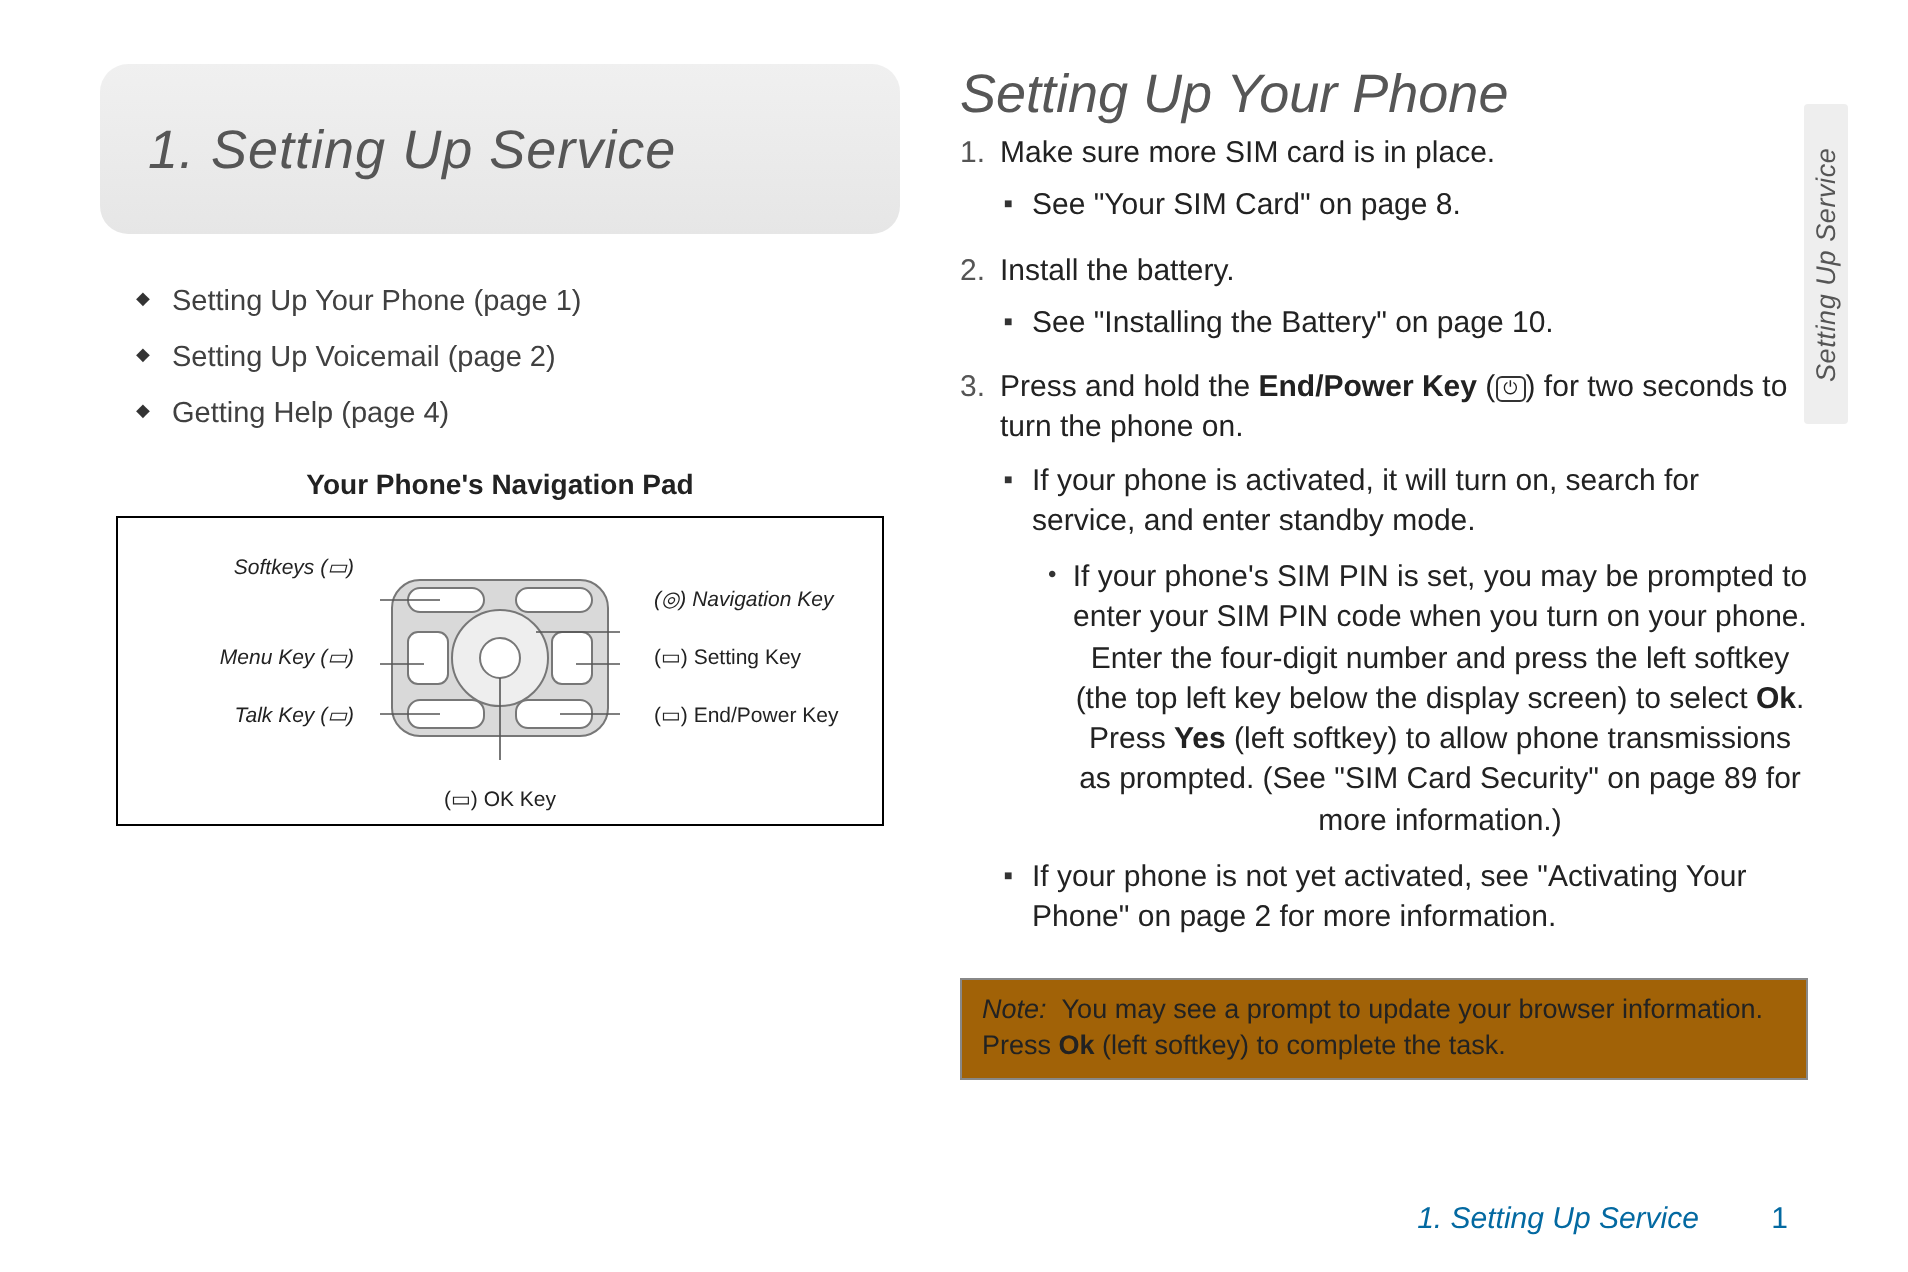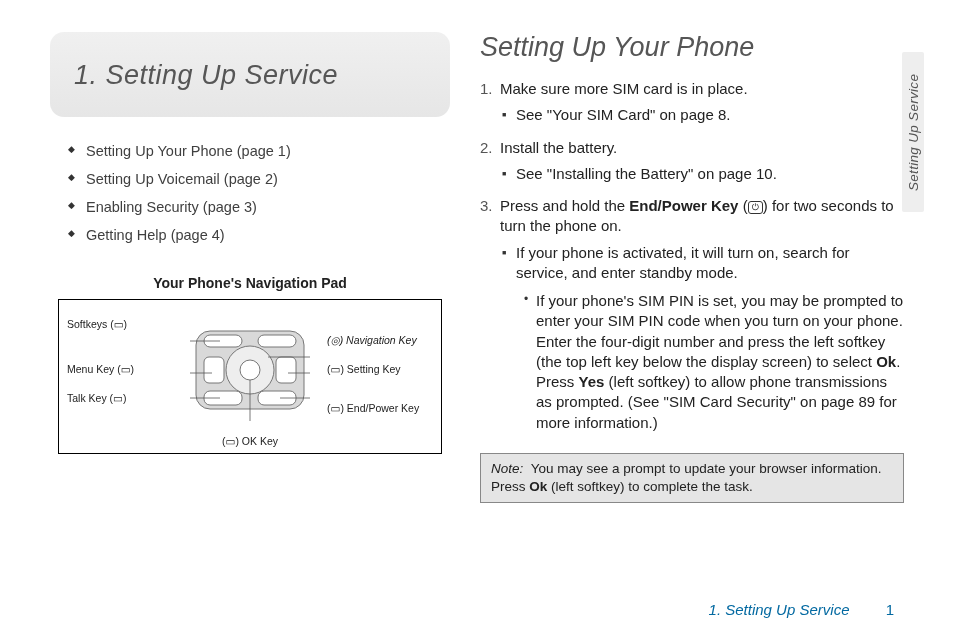--- a/index.html
+++ b/index.html
@@ -54,21 +54,21 @@
     position: absolute;
     left: 0;
     top: 1px;
     font-size: 9px;
     color: #333;
   }
   .diagram-title {
     text-align: center;
     font-weight: bold;
     font-size: 14px;
-    margin-top: 32px;
+    margin-top: 19px;
     margin-bottom: 8px;
   }
   .diagram-box {
     border: 1px solid #000;
     height: 155px;
     margin: 0 8px;
     position: relative;
     font-size: 10px;
   }
   .pad-svg {
@@ -76,27 +76,27 @@
     left: 50%;
     top: 50%;
     transform: translate(-50%, -52%);
   }
   .lbl {
     position: absolute;
     font-size: 10.5px;
     color: #222;
     white-space: nowrap;
   }
-  .lbl-left { text-align: left; }
+  .lbl-left { text-align: right; font-style: italic; }
   .h2 {
     font-style: italic;
     font-weight: normal;
     font-size: 27px;
     color: #565656;
-    margin-bottom: 16px;
+    margin-bottom: 4px;
   }
   ol.steps {
     padding-left: 0;
     list-style: none;
     counter-reset: step;
   }
   ol.steps > li {
     counter-increment: step;
     margin-bottom: 12px;
     font-size: 15px;
@@ -127,20 +127,21 @@
     font-size: 7px;
     position: absolute;
     left: 0;
     top: 5px;
     color: #333;
   }
   .sub2 {
     list-style: none;
     margin-top: 8px;
     padding-left: 8px;
+    text-align: center;
   }
   .sub2 > li {
     position: relative;
     padding-left: 12px;
     line-height: 1.35;
   }
   .sub2 > li::before {
     content: "•";
     position: absolute;
     left: 0;
@@ -154,21 +155,21 @@
     border: 1px solid #333;
     border-radius: 3px;
     font-size: 9px;
     padding: 0 3px;
     line-height: 11px;
     vertical-align: 1px;
     background: #fff;
   }
   .note-box {
     border: 1px solid #888;
-    background: #e5e5e5;
+    background: #a16207;
     padding: 6px 10px;
     font-size: 13.5px;
     line-height: 1.35;
     margin-top: 20px;
   }
   .note-box .note-label {
     font-style: italic;
     margin-right: 4px;
   }
   .side-tab {
@@ -210,34 +211,33 @@
 <div class="page">
 
   <div class="col-left">
     <div class="chapter-banner">
       <h1>1.  Setting Up Service</h1>
     </div>
 
     <ul class="toc-list">
       <li>Setting Up Your Phone (page 1)</li>
       <li>Setting Up Voicemail (page 2)</li>
-      <li>Enabling Security (page 3)</li>
       <li>Getting Help (page 4)</li>
     </ul>
 
     <div class="diagram-title">Your Phone's Navigation Pad</div>
     <div class="diagram-box">
 
       <span class="lbl lbl-left" style="left:8px; top:18px; width:110px;">Softkeys (▭)</span>
       <span class="lbl lbl-left" style="left:8px; top:63px; width:110px;">Menu Key (▭)</span>
       <span class="lbl lbl-left" style="left:8px; top:92px; width:110px;">Talk Key (▭)</span>
 
       <span class="lbl" style="left:268px; top:34px;font-style:italic;">(◎) Navigation Key</span>
       <span class="lbl" style="left:268px; top:63px;">(▭) Setting Key</span>
-      <span class="lbl" style="left:268px; top:92px;margin-top:10px;">(▭) End/Power Key</span>
+      <span class="lbl" style="left:268px; top:92px;">(▭) End/Power Key</span>
 
       <span class="lbl" style="left:50%; transform:translateX(-50%); bottom:6px;">(▭) OK Key</span>
 
       <svg class="pad-svg" width="120" height="100" viewBox="0 0 120 100">
         <rect x="6" y="6" width="108" height="78" rx="14" fill="#d9d9d9" stroke="#777"></rect>
         <rect x="14" y="10" width="38" height="12" rx="6" fill="#fff" stroke="#777"></rect>
         <rect x="68" y="10" width="38" height="12" rx="6" fill="#fff" stroke="#777"></rect>
         <circle cx="60" cy="45" r="24" fill="#eee" stroke="#777"></circle>
         <circle cx="60" cy="45" r="10" fill="#fff" stroke="#777"></circle>
         <rect x="14" y="32" width="20" height="26" rx="5" fill="#fff" stroke="#777"></rect>
@@ -278,20 +278,21 @@
         <span>Press and hold the </span><span class="bold">End/Power Key</span><span> (</span><span class="key-icon">⏻</span><span>) for two seconds to turn the phone on.</span>
         <ul class="sub">
           <li>
             <span>If your phone is activated, it will turn on, search for service, and enter standby mode.</span>
             <ul class="sub2">
               <li>
                 <span>If your phone's SIM PIN is set, you may be prompted to enter your SIM PIN code when you turn on your phone. Enter the four-digit number and press the left softkey (the top left key below the display screen) to select </span><span class="bold">Ok</span><span>. Press </span><span class="bold">Yes</span><span> (left softkey) to allow phone transmissions as prompted. (See "SIM Card Security" on page 89 for more information.)</span>
               </li>
             </ul>
           </li>
+          <li>If your phone is not yet activated, see "Activating Your Phone" on page 2 for more information.</li>
         </ul>
       </li>
     </ol>
 
     <div class="note-box">
       <span class="note-label">Note:</span>
       <span>You may see a prompt to update your browser information. Press </span><span class="bold">Ok</span><span> (left softkey) to complete the task.</span>
     </div>
   </div>
 

